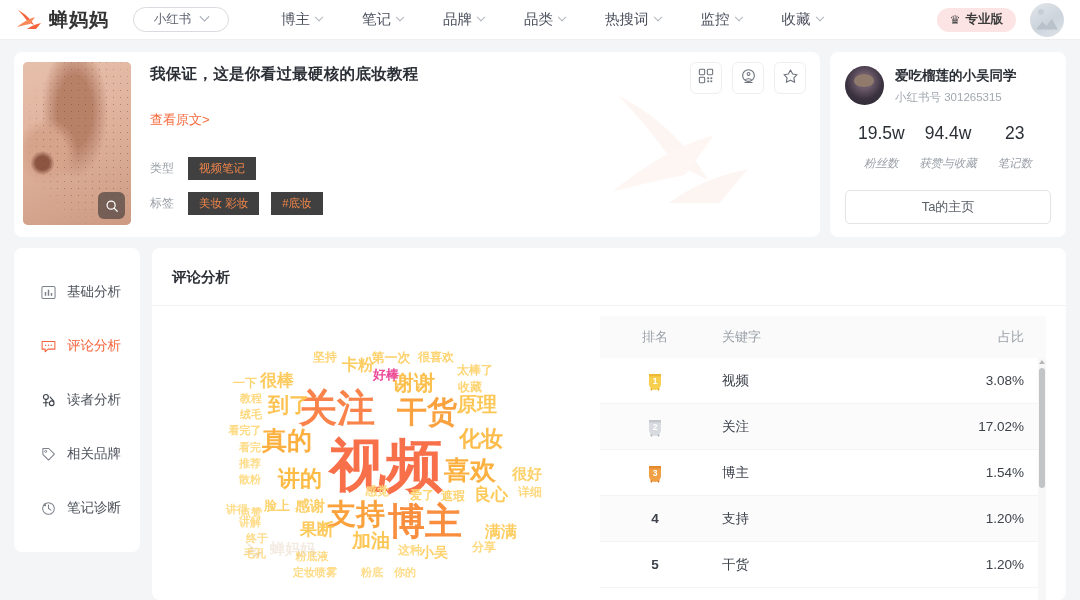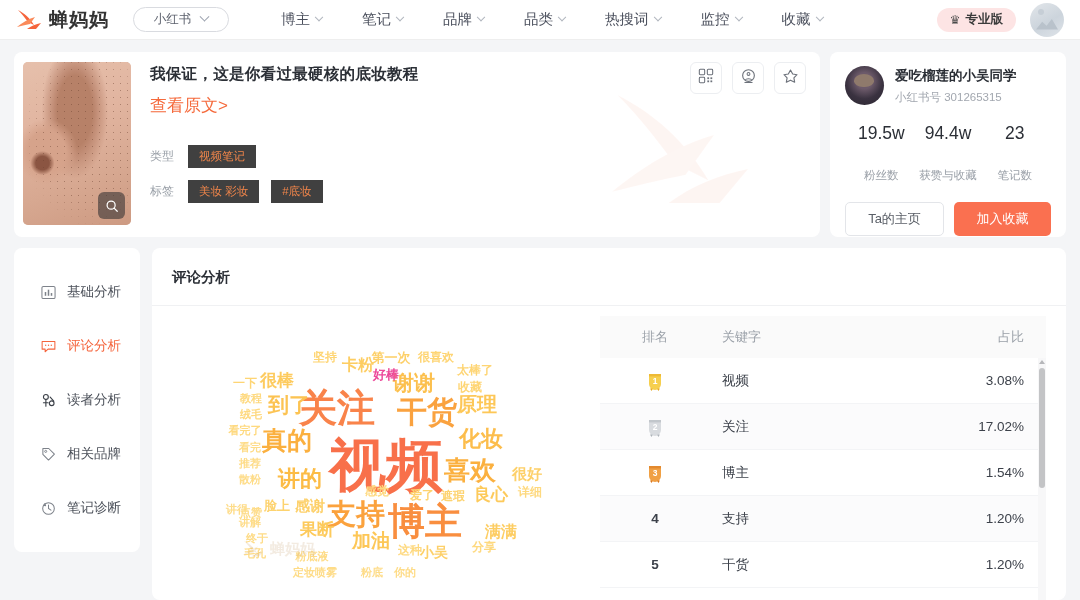--- a/index.html
+++ b/index.html
@@ -95,21 +95,21 @@
     background: rgba(60,55,55,.62);
     display: flex; align-items: center; justify-content: center;
   }
   .note-body { position: absolute; left: 136px; top: 12px; right: 12px; }
   .note-title { font-size: 15.5px; font-weight: bold; color: #2b2f36; letter-spacing: .3px; }
   .note-times { display: flex; align-items: center; gap: 7px; margin-top: 11px; font-size: 11.5px; color: #8b9099;}
   .note-times .lbl { color:#8b9099; }
   .note-times .val { color:#6a7079; }
   .note-times .gap { width:30px; display:inline-block; }
   .clock-ico { display:inline-block; }
-  .orig-link { margin-top: 9px; font-size: 17px; color: #f56a3c; cursor: pointer; }
+  .orig-link { margin-top: 26px; font-size: 13px; color: #f56a3c; cursor: pointer; }
   .meta-row { display: flex; align-items: center; gap: 12px; margin-top: 28px; }
   .meta-lbl { font-size: 12px; color: #9aa0a8; min-width: 26px; }
   .tag-pill {
     background: #404040; color: #f0854a; font-size: 11.5px;
     border-radius: 0; padding: 4px 11px;
   }
   .meta-row2 { margin-top: 12px; }
   .actions { position: absolute; right: 14px; top: 10px; display: flex; gap: 10px; }
   .act-btn {
     width: 32px; height: 32px; border: 1px solid #eceef1; border-radius: 6px;
@@ -130,21 +130,21 @@
   }
   .author-avatar::after {
     content:""; position:absolute; left:9px; top:8px; width:20px; height:13px; border-radius:50% 50% 45% 45%;
     background:#8f7a6c;
   }
   .author-name { font-size: 13.5px; font-weight: bold; color: #2b2f36; }
   .author-id { font-size: 11.5px; color: #a2a7af; margin-top: 5px; }
   .stats { display: flex; margin-top: 18px; padding: 0 3px; }
   .stat { flex: 1; text-align: center; }
   .stat .num { font-size: 17.5px; color: #2b2f36; font-weight: 500; }
-  .stat .lab { font-size: 11.5px; color: #9aa0a8; margin-top: 24px; }
+  .stat .lab { font-size: 11.5px; color: #9aa0a8; margin-top: 12px; font-style: italic; }
   .author-btns { display: flex; gap: 10px; margin-top: 19px; }
   .btn-outline {
     flex: 1; height: 34px; border: 1px solid #e3e5e9; border-radius: 5px;
     background: #fff; color: #5b6068; font-size: 13px;
     display: flex; align-items: center; justify-content: center; cursor: pointer;
   }
   .btn-primary {
     flex: 1; height: 34px; border: none; border-radius: 5px;
     background: #fa7050; color: #fff; font-size: 13px;
     display: flex; align-items: center; justify-content: center; cursor: pointer;
@@ -363,21 +363,20 @@
       <div class="lab">获赞与收藏</div>
     </div>
     <div class="stat">
       <div class="num">23</div>
       <div class="lab">笔记数</div>
     </div>
   </div>
 
   <div class="author-btns">
     <div class="btn-outline">Ta的主页</div>
-    <div class="btn-primary">加入收藏</div>
   </div>
 </div>
 
 <div class="sidebar">
   <div class="side-item">
     <span class="side-ico">
       <svg width="15" height="15" viewBox="0 0 16 16">
         <rect x="1" y="1.5" width="14" height="13" rx="1.5" fill="none" stroke="#7d828a" stroke-width="1.1"></rect>
         <rect x="4" y="7.5" width="1.6" height="4" fill="#7d828a"></rect>
         <rect x="7.2" y="5" width="1.6" height="6.5" fill="#7d828a"></rect>

